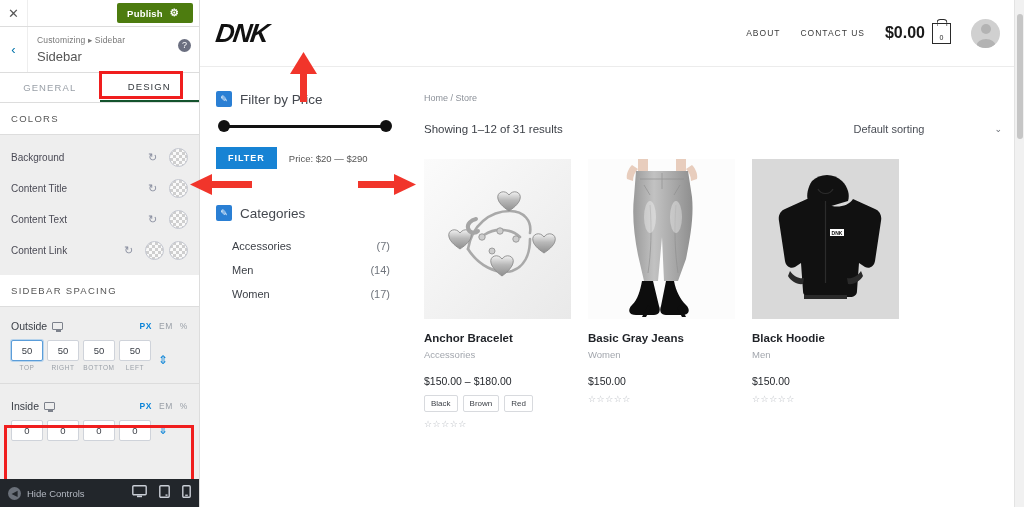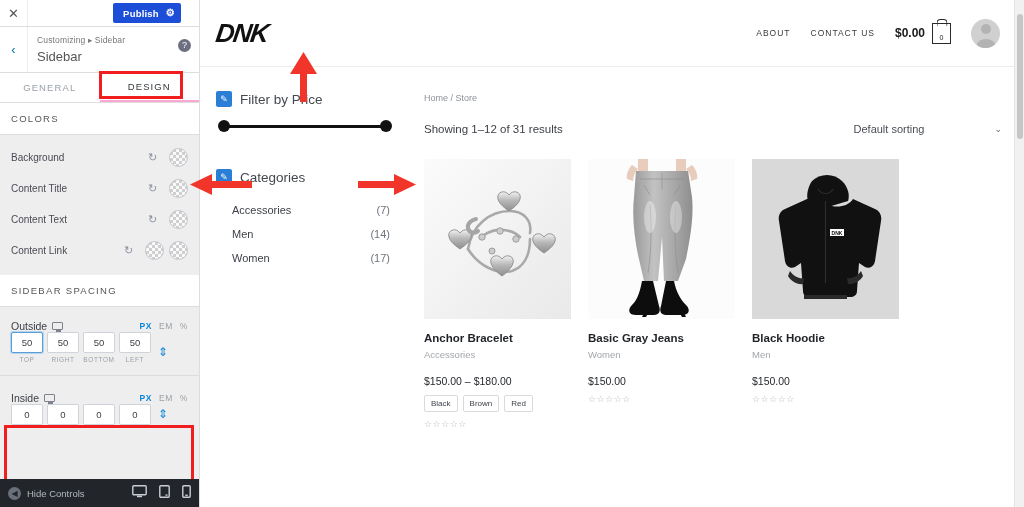--- a/index.html
+++ b/index.html
@@ -29,23 +29,23 @@
     border-bottom: 1px solid #ddd;
     display: flex; align-items: stretch;
   }
   .cz-close {
     width: 28px; display: flex; align-items: center; justify-content: center;
     color: #555; font-size: 13px; border-right: 1px solid #eee; cursor: pointer;
   }
   .cz-topbar-spacer { flex: 1; }
   .cz-publish {
     display: flex; align-items: center;
-    background: #1d4ed8; color: #fff;
+    background: #4d7c0f; color: #fff;
     font-size: 9.5px; font-weight: bold; letter-spacing: .2px;
-    padding: 0 6px 0 10px; margin: 3px 18px 3px 0; border-radius: 2px;
+    padding: 0 14px 0 10px; margin: 3px 6px 3px 0; border-radius: 2px;
     cursor: pointer;
   }
   .cz-publish .lbl { margin-right: 7px; }
   .cz-gear { font-size: 10px; line-height: 1; }
 
   
   .cz-head {
     min-height: 46px;
     background: #fff;
     border-bottom: 1px solid #ddd;
@@ -70,21 +70,21 @@
   
   .cz-tabs {
     display: flex; height: 30px; min-height: 30px;
     background: #fff; border-bottom: 1px solid #ddd;
     position: relative;
   }
   .cz-tab {
     flex: 1; display: flex; align-items: center; justify-content: center;
     font-size: 9.5px; letter-spacing: 1.1px; color: #9aa0a8; cursor: pointer;
   }
-  .cz-tab.active { color: #32373c; border-bottom: 2px solid #f9a8d4; }
+  .cz-tab.active { color: #32373c; border-bottom: 2px solid #14532d; }
   .anno-box {
     position: absolute; border: 3px solid #f01e1e; pointer-events: none;
   }
   #anno-design { left: 99px; top: -2px; width: 84px; height: 28px; }
 
   
   .cz-body { flex: 1; overflow: hidden; position: relative; background: #eeeeee; }
 
   .cz-section-title {
     background: #fff; border-bottom: 1px solid #ddd;
@@ -120,21 +120,21 @@
   .sp-units .u { color: #9aa0a8; margin-left: 4px; cursor: pointer; }
   .sp-units .u.on { color: #0b84d8; font-weight: bold; }
   .monitor-ico {
     display: inline-block; width: 11px; height: 8px;
     border: 1.3px solid #7d828c; border-radius: 1px; position: relative;
   }
   .monitor-ico::after {
     content: ""; position: absolute; left: 3px; bottom: -3px;
     width: 5px; height: 1.6px; background: #7d828c;
   }
-  .sp-inputs { display: flex; align-items: flex-end; margin-top: 0; }
+  .sp-inputs { display: flex; align-items: flex-end; margin-top: 8px; }
   .sp-field { width: 32px; margin-right: 4px; text-align: center; }
   .sp-field input {
     width: 32px; height: 21px; border: 1px solid #cfd3da; border-radius: 2px;
     text-align: center; font-size: 9.5px; color: #3c4048; background: #fff;
     font-family: "Liberation Sans", sans-serif; outline: none;
   }
   .sp-field.focused input { border-color: #5b9dd9; box-shadow: 0 0 0 1px #b8d4ec; }
   .sp-cap { font-size: 6.5px; letter-spacing: .6px; color: #9aa0a8; margin-top: 3px; }
   .sp-link {
     margin-left: 3px; color: #0b84d8; font-size: 12px; line-height: 21px; cursor: pointer;
@@ -179,21 +179,21 @@
   .main-nav a {
     font-size: 10.5px; letter-spacing: .7px; color: #2c2c2c;
     text-decoration: none; cursor: pointer;
   }
   .main-nav a.on { color: #4ba3e3; }
   .right-nav { margin-left: auto; display: flex; align-items: center; gap: 20px; }
   .right-nav a {
     font-size: 8.5px; letter-spacing: 1px; color: #3a3a3a; text-decoration: none; cursor: pointer;
   }
   .cart-wrap { display: flex; align-items: center; gap: 7px; }
-  .cart-total { font-size: 12px; font-weight: bold; color: #1a1a1a; }
+  .cart-total { font-size: 16px; font-weight: bold; color: #1a1a1a; }
   .cart-bag {
     width: 19px; height: 21px; border: 1.4px solid #2a2a2a; position: relative;
     display: flex; align-items: flex-end; justify-content: center;
     font-size: 7px; color: #2a2a2a; padding-bottom: 2px; cursor: pointer;
   }
   .cart-bag::before {
     content: ""; position: absolute; top: -5px; left: 50%; transform: translateX(-50%);
     width: 9px; height: 6px; border: 1.4px solid #2a2a2a; border-bottom: none;
     border-radius: 4px 4px 0 0;
   }
@@ -462,20 +462,24 @@
         <div class="widget">
           <div class="widget-title">
             <span class="edit-pencil">✎</span>
             <h3>Filter by Price</h3>
           </div>
           <div class="price-slider">
             <div class="price-track"></div>
             <div class="price-knob lo"></div>
             <div class="price-knob hi"></div>
           </div>
+          <div class="price-row">
+            <button class="filter-btn">FILTER</button>
+            <span class="price-label">Price: $20 — $290</span>
+          </div>
         </div>
 
         <div class="widget" style="margin-top:36px">
           <div class="widget-title">
             <span class="edit-pencil">✎</span>
             <h3>Categories</h3>
           </div>
           <ul class="cat-list">
             <li>
               <span>Accessories</span>

